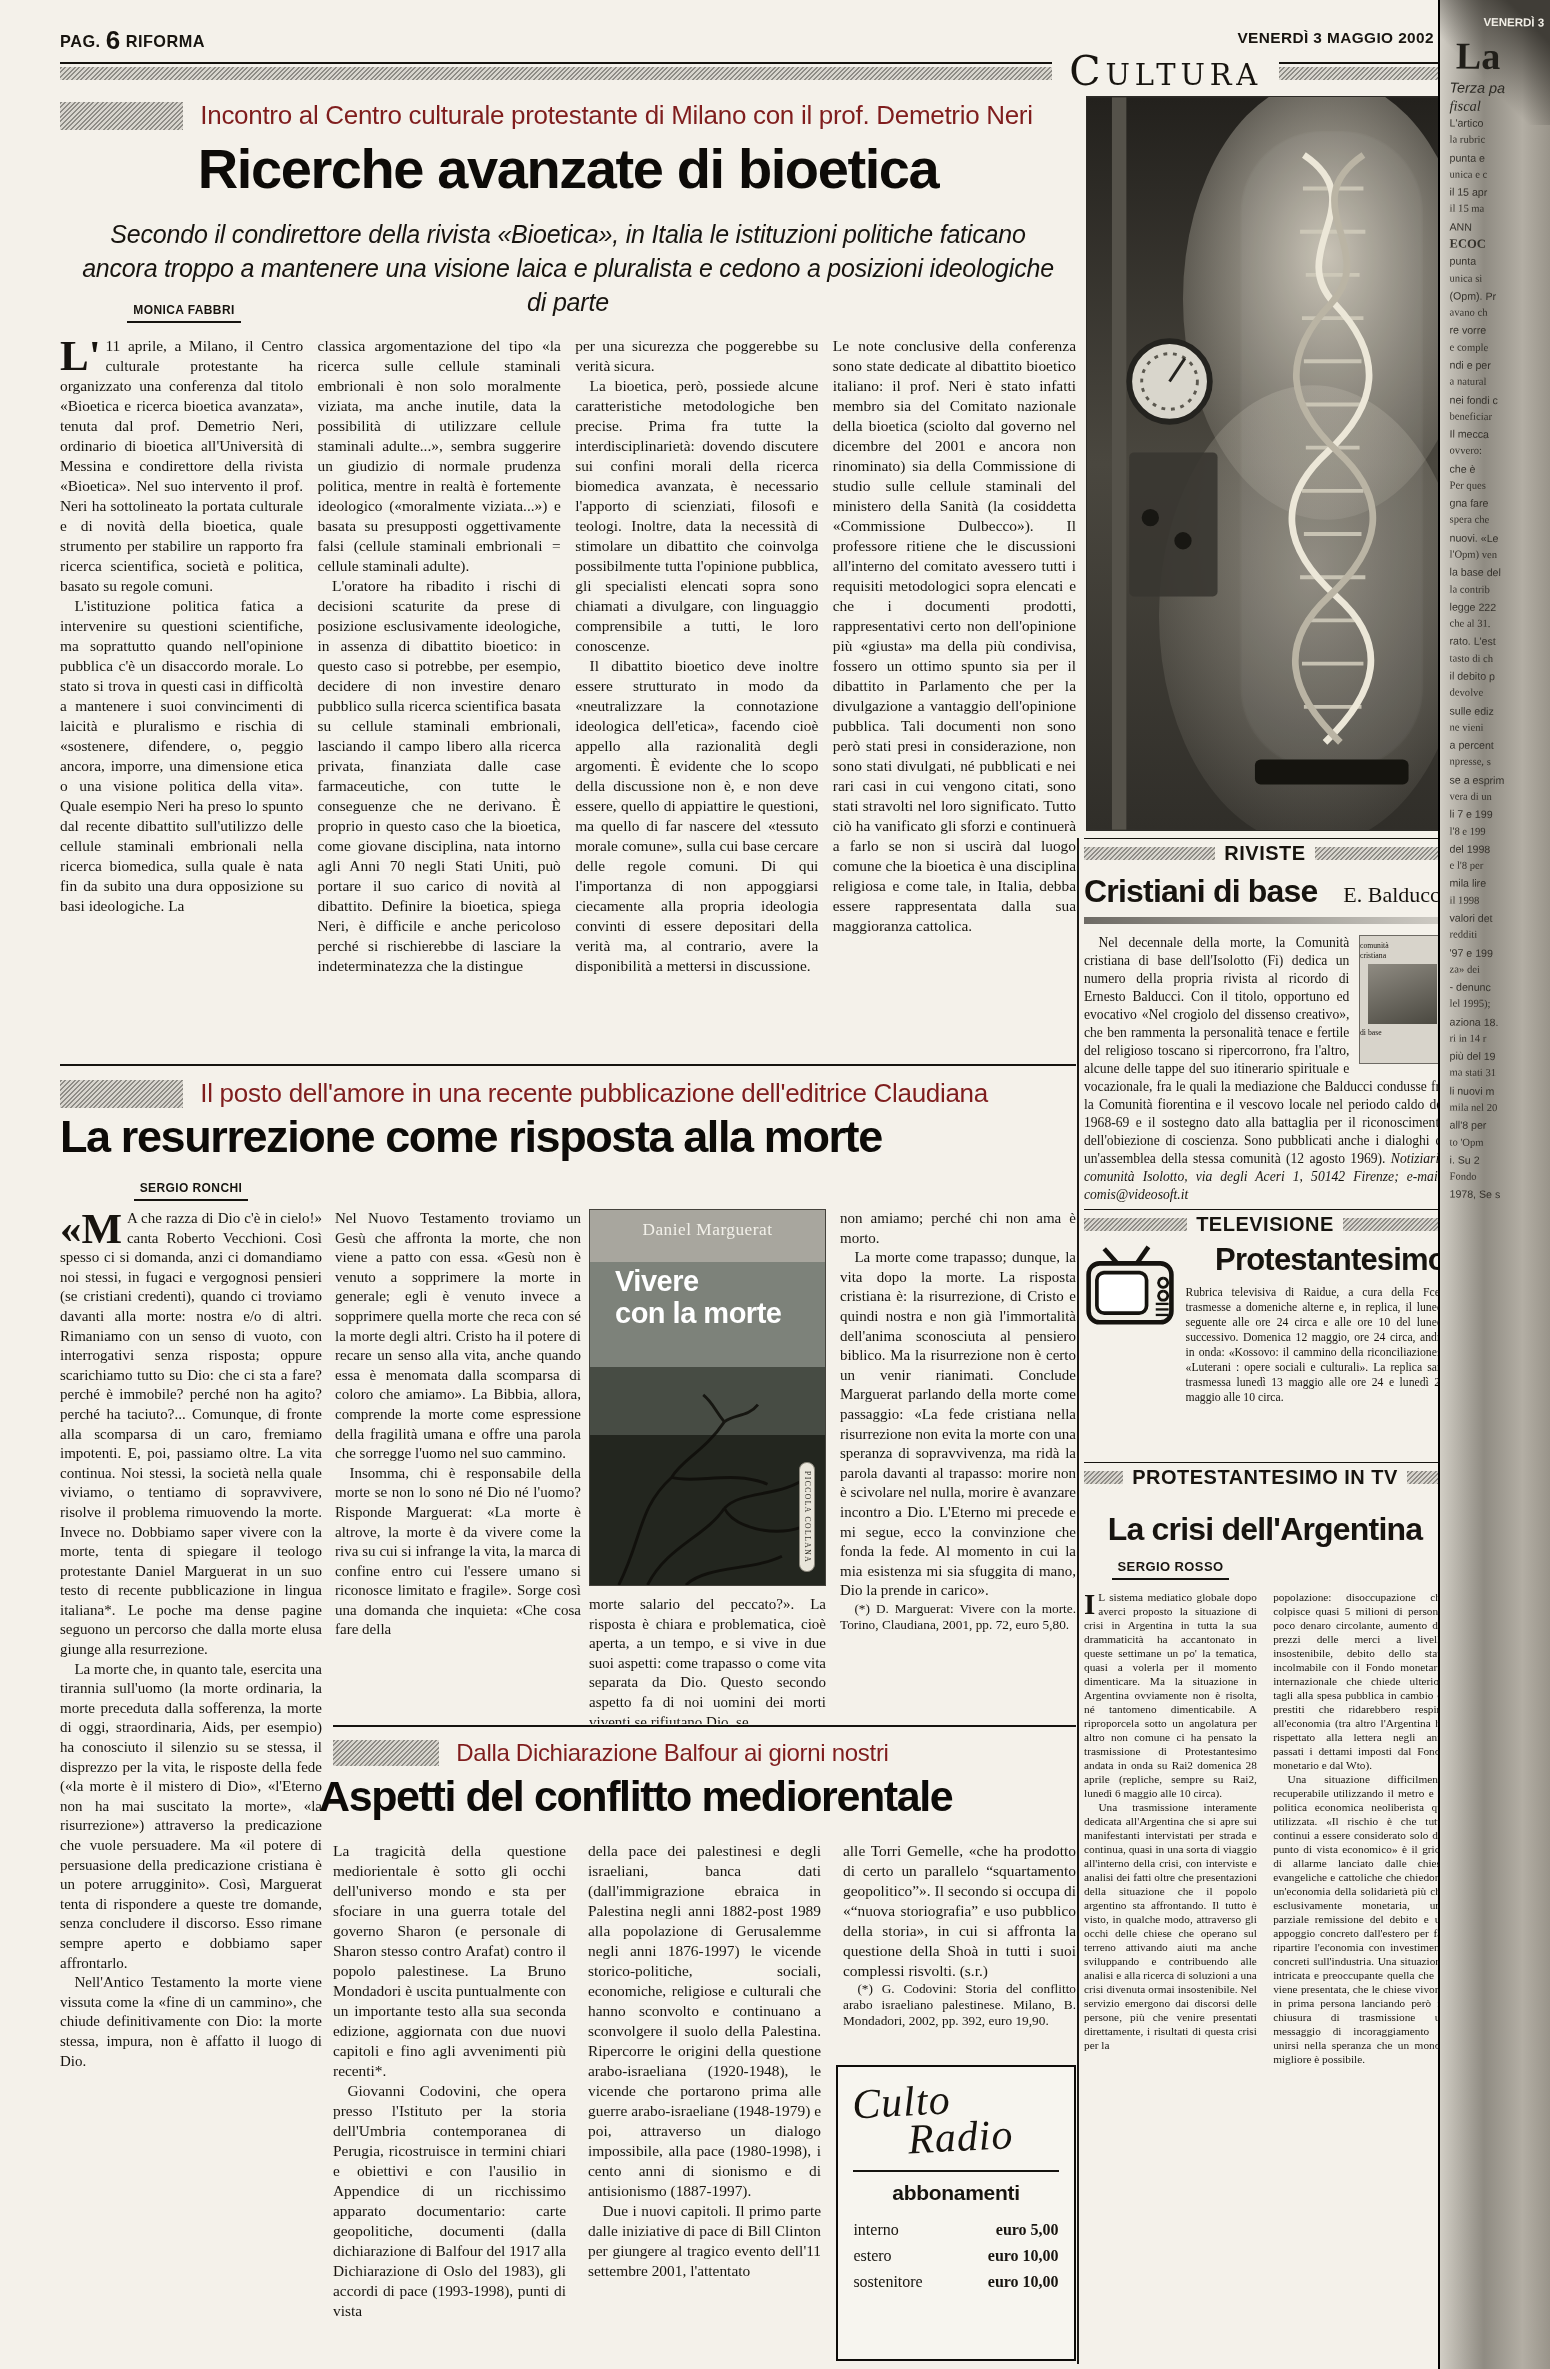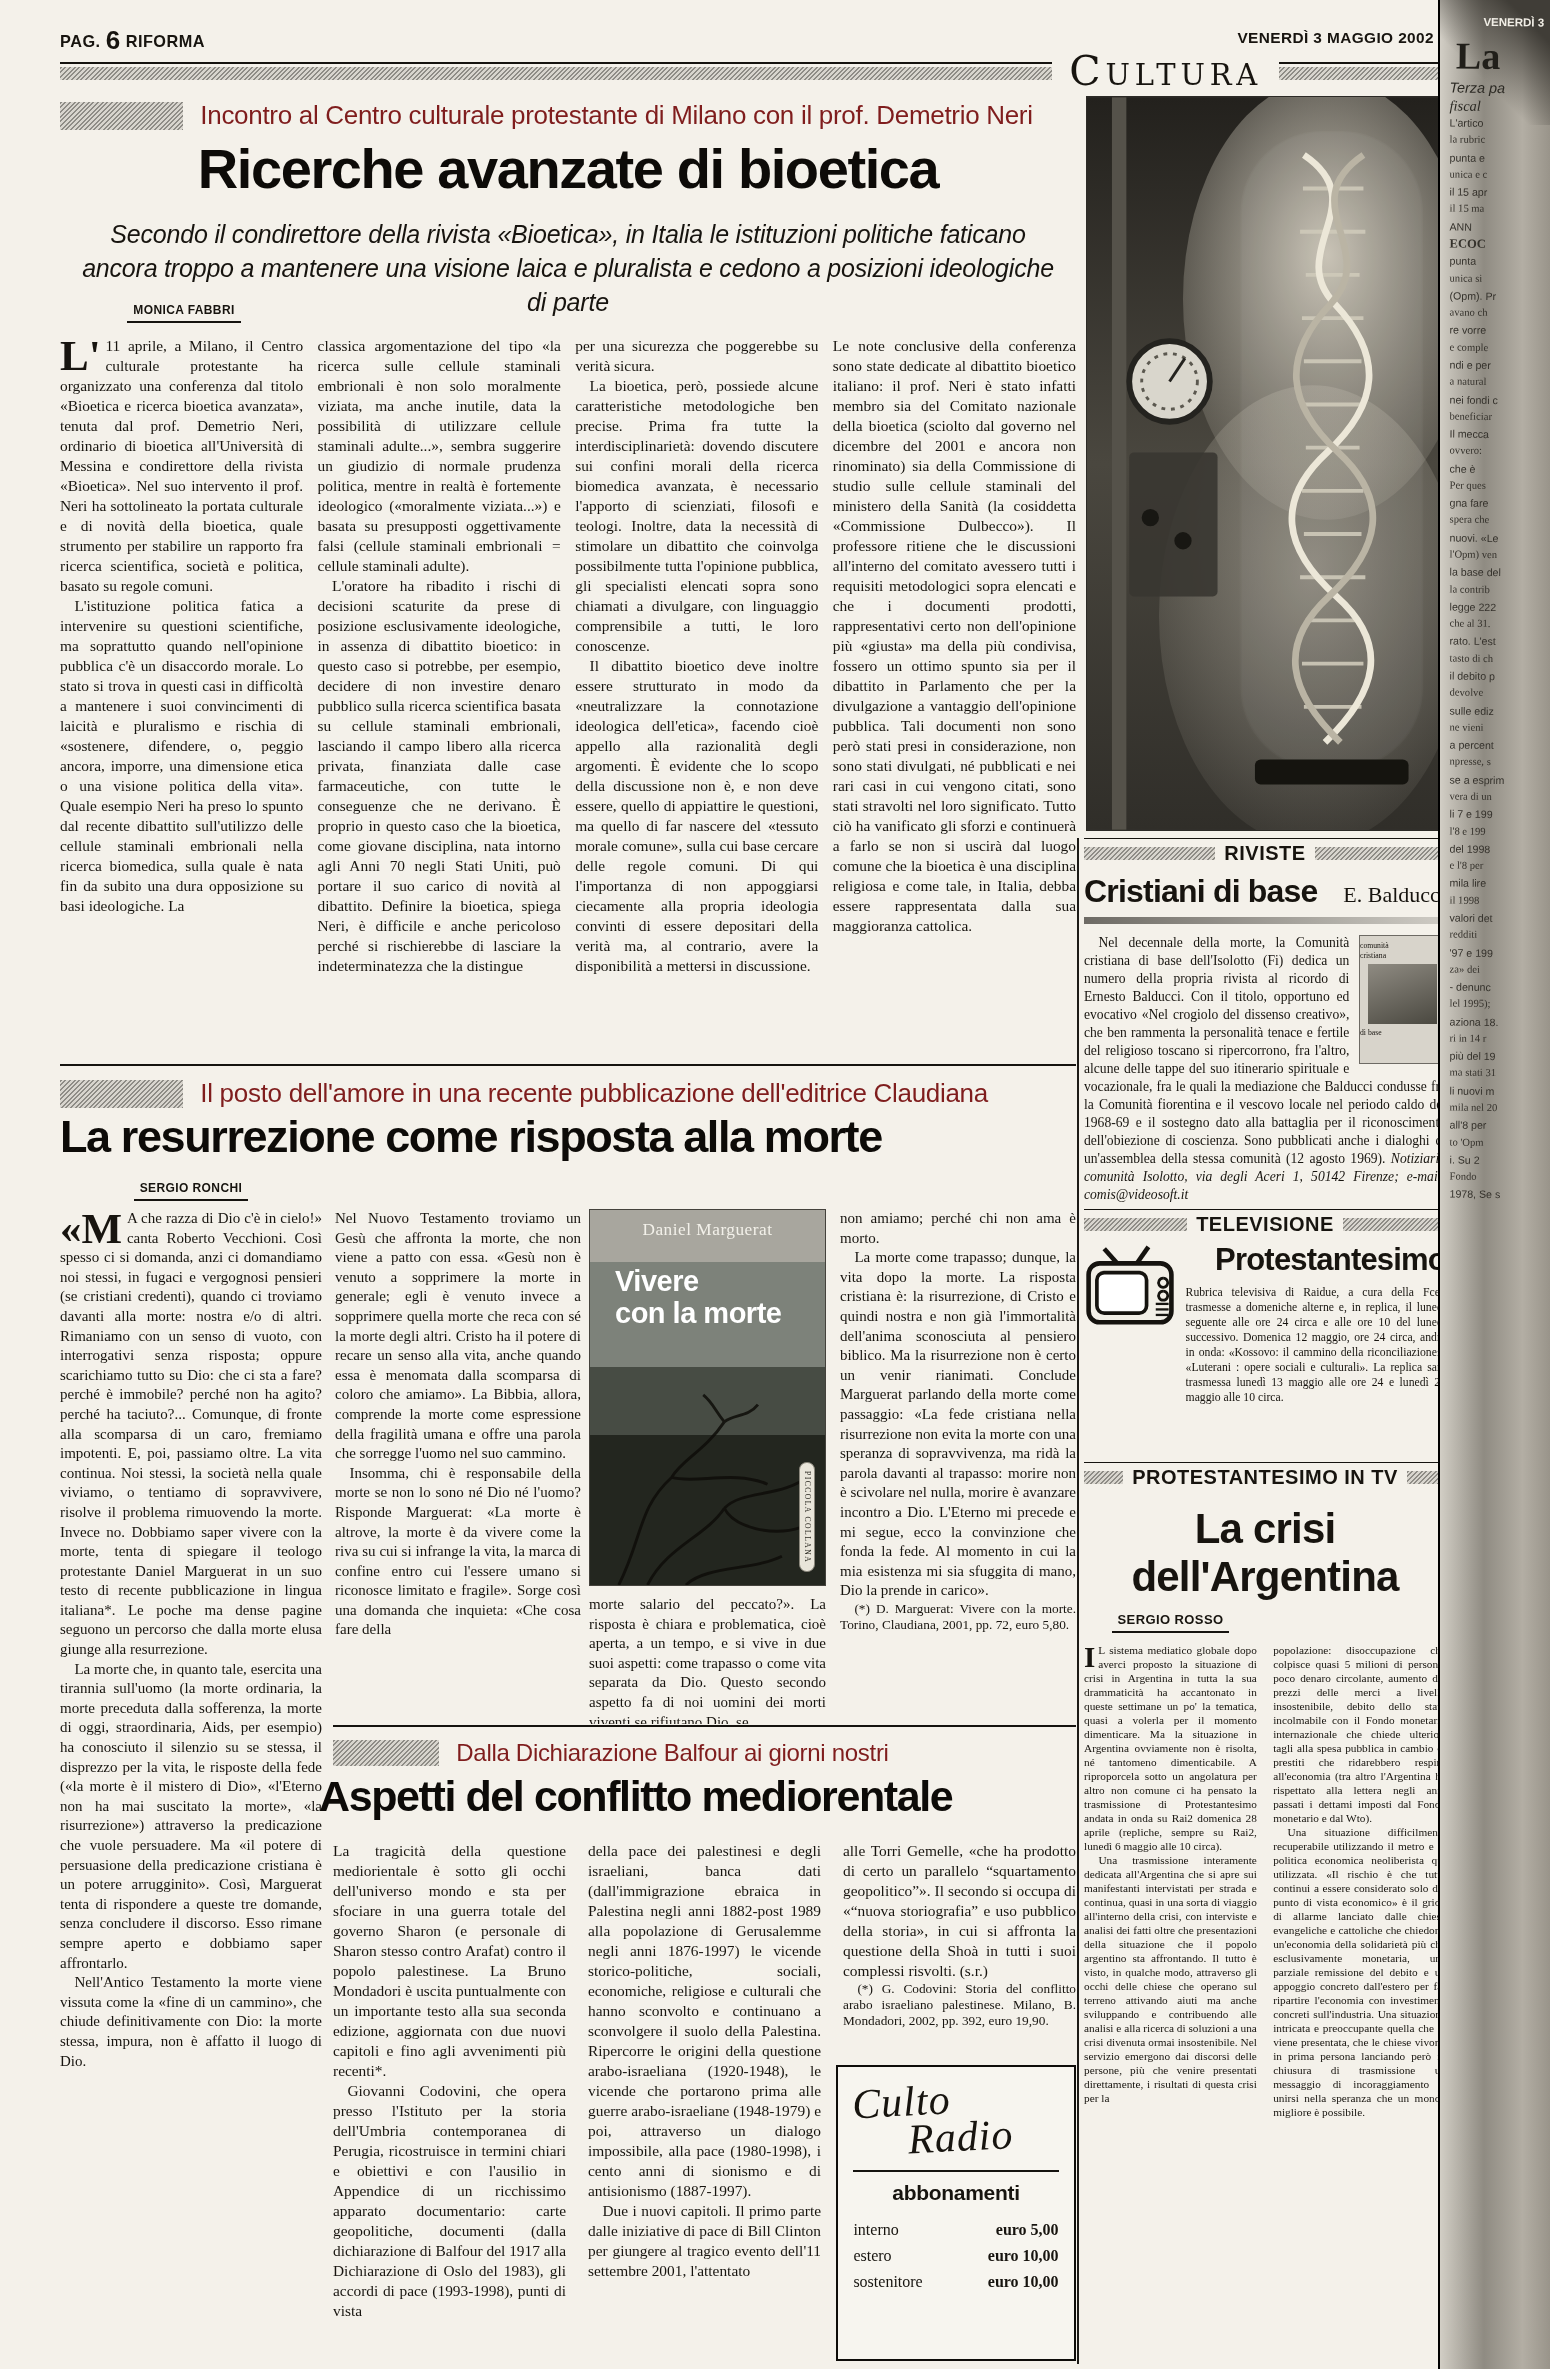--- a/index.html
+++ b/index.html
@@ -345,21 +345,21 @@
     </div>
   </div>
 </div>
 
 <div class="abs" style="left:1084px;top:1462px;width:362px;">
   <div class="band">
     <span class="bar ht"></span>
     <span class="bandlabel">PROTESTANTESIMO IN TV</span>
     <span class="bar ht"></span>
   </div>
-  <div class="sectitle" style="font-size:42px;text-align:center;margin-top:16px;">La crisi dell'Argentina</div>
+  <div class="sectitle" style="font-size:32px;text-align:center;margin-top:22px;">La crisi dell'Argentina</div>
   <div class="bywrap" style="width:173px;margin-top:9.6px;">
     <span class="by" style="font-size:13px;border-bottom-width:2.4px;">SERGIO ROSSO</span>
   </div>
   <div class="cols smalltxt" style="margin-top:9.6px;gap:16.3px;height:769px;">
     <div class="col" style="flex:1;">
       <span class="dc" style="font-size:29px;line-height:23px;padding-right:2.9px;">I</span>
       <div>
           <p>L sistema mediatico globale dopo averci proposto la situazione di crisi in Argentina in tutta la sua drammaticità ha accantonato in queste settimane un po' la tematica, quasi a volerla per il momento dimenticare. Ma la situazione in Argentina ovviamente non è risolta, né tantomeno dimenticabile. A riproporcela sotto un angolatura per altro non comune ci ha pensato la trasmissione di Protestantesimo andata in onda su Rai2 domenica 28 aprile (repliche, sempre su Rai2, lunedì 6 maggio alle 10 circa).</p>
           <p>Una trasmissione interamente dedicata all'Argentina che si apre sui manifestanti intervistati per strada e continua, quasi in una sorta di viaggio all'interno della crisi, con interviste e analisi dei fatti oltre che presentazioni della situazione che il popolo argentino sta affrontando. Il tutto è visto, in qualche modo, attraverso gli occhi delle chiese che operano sul terreno attivando aiuti ma anche sviluppando e contribuendo alle analisi e alla ricerca di soluzioni a una crisi divenuta ormai insostenibile. Nel servizio emergono dai discorsi delle persone, più che venire presentati direttamente, i risultati di questa crisi per la</p>
         </div>

